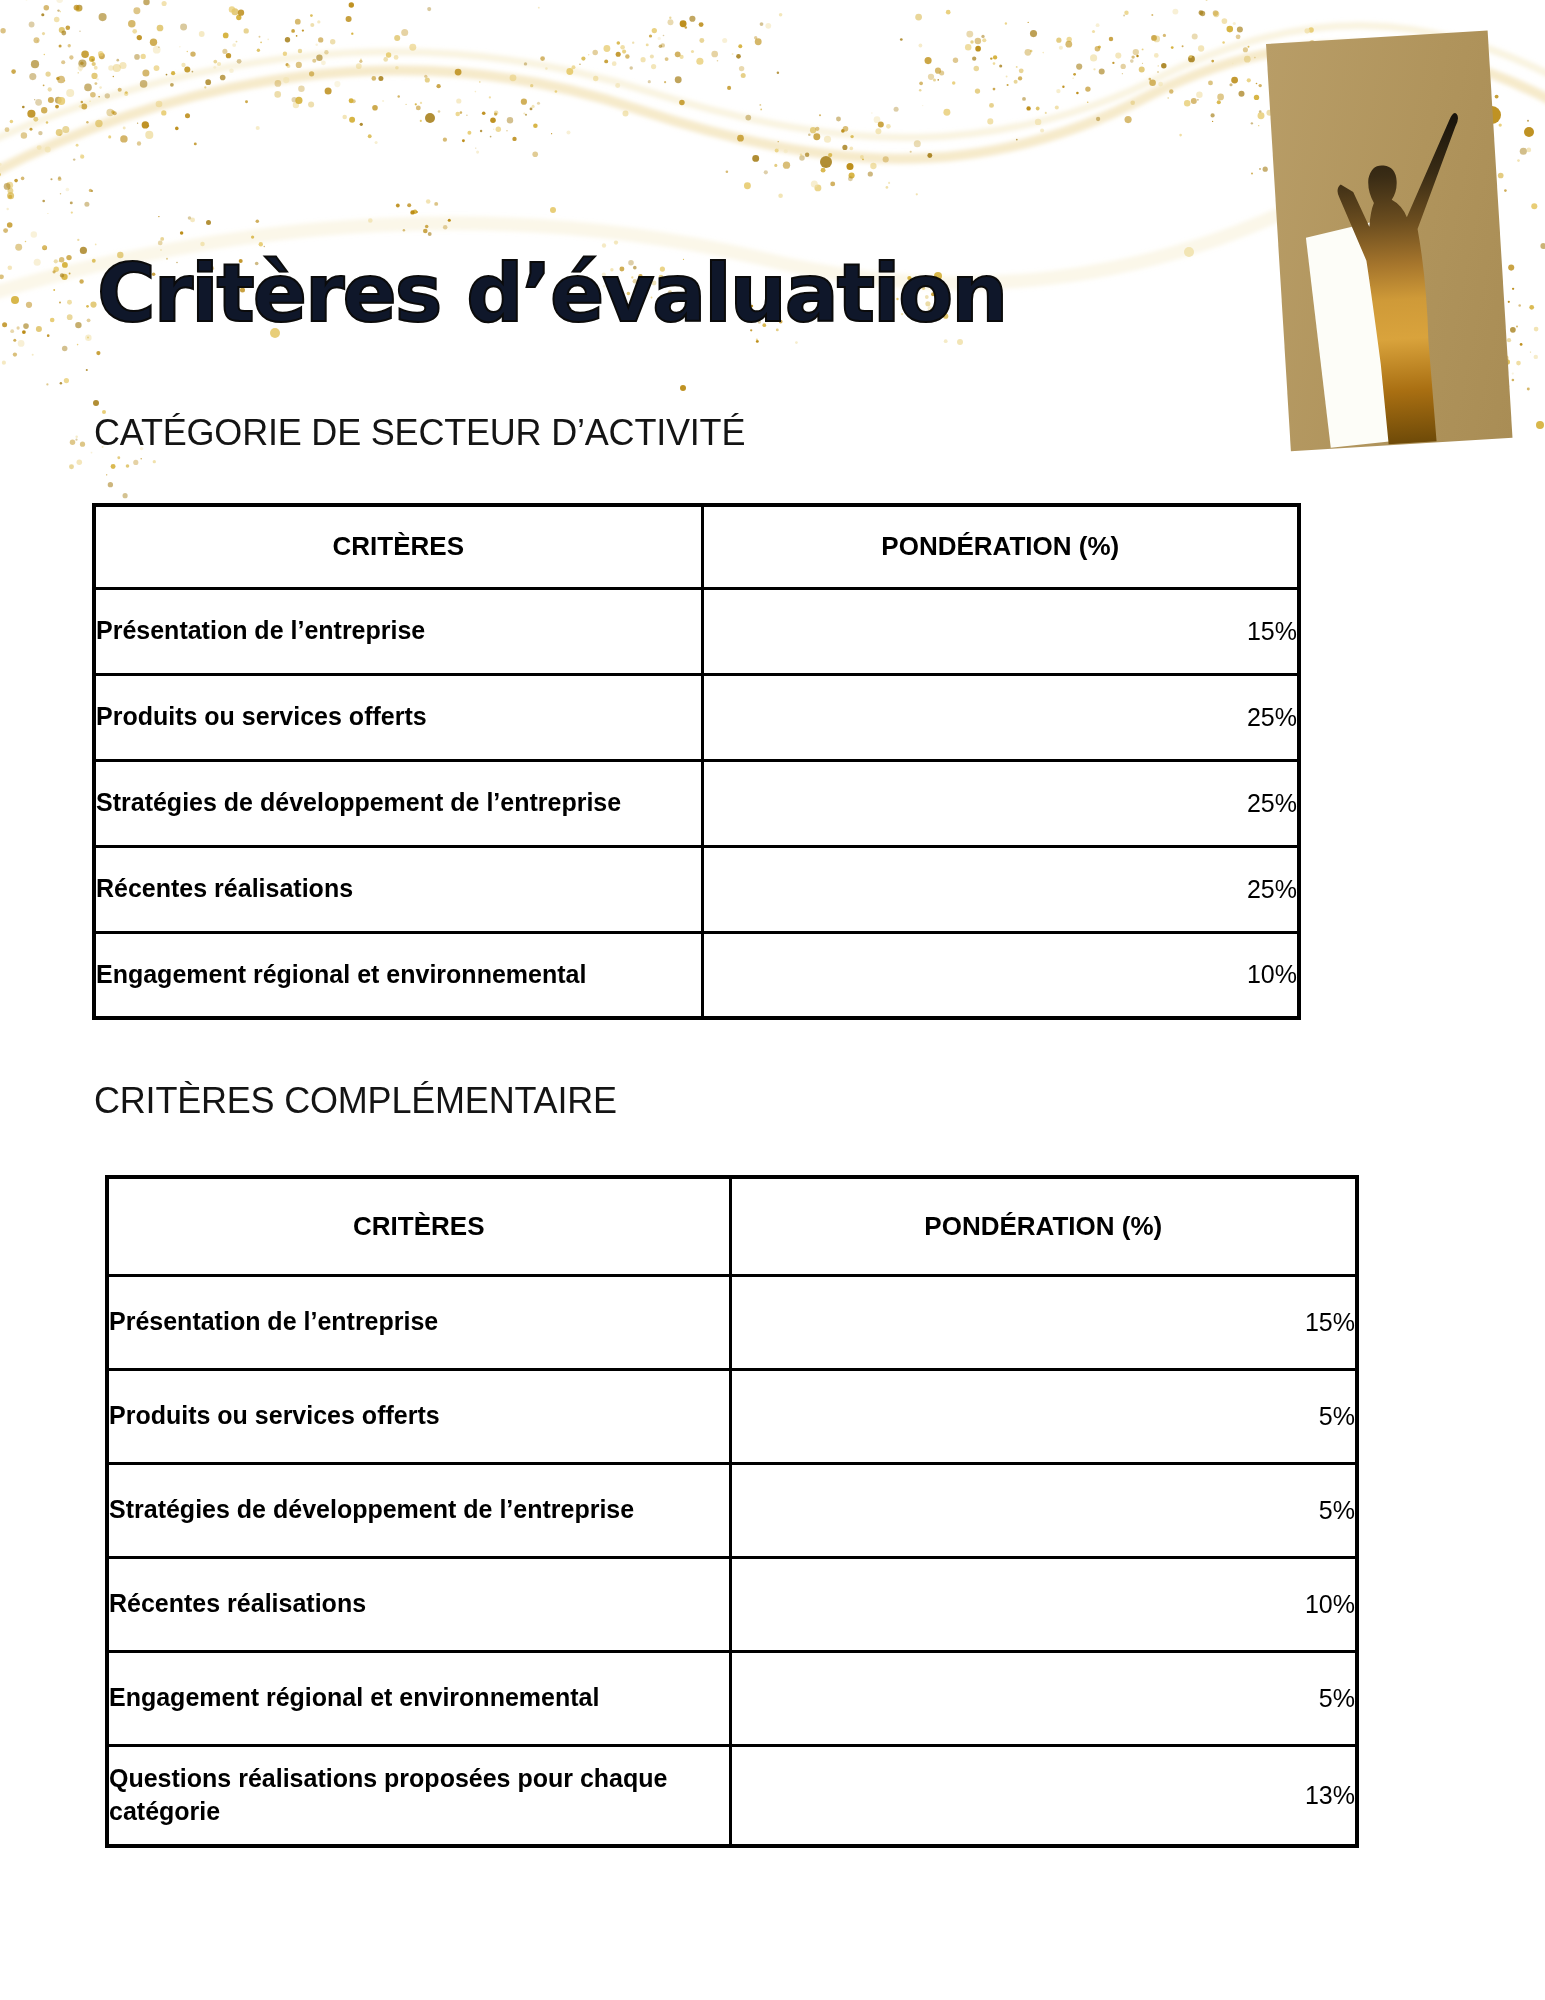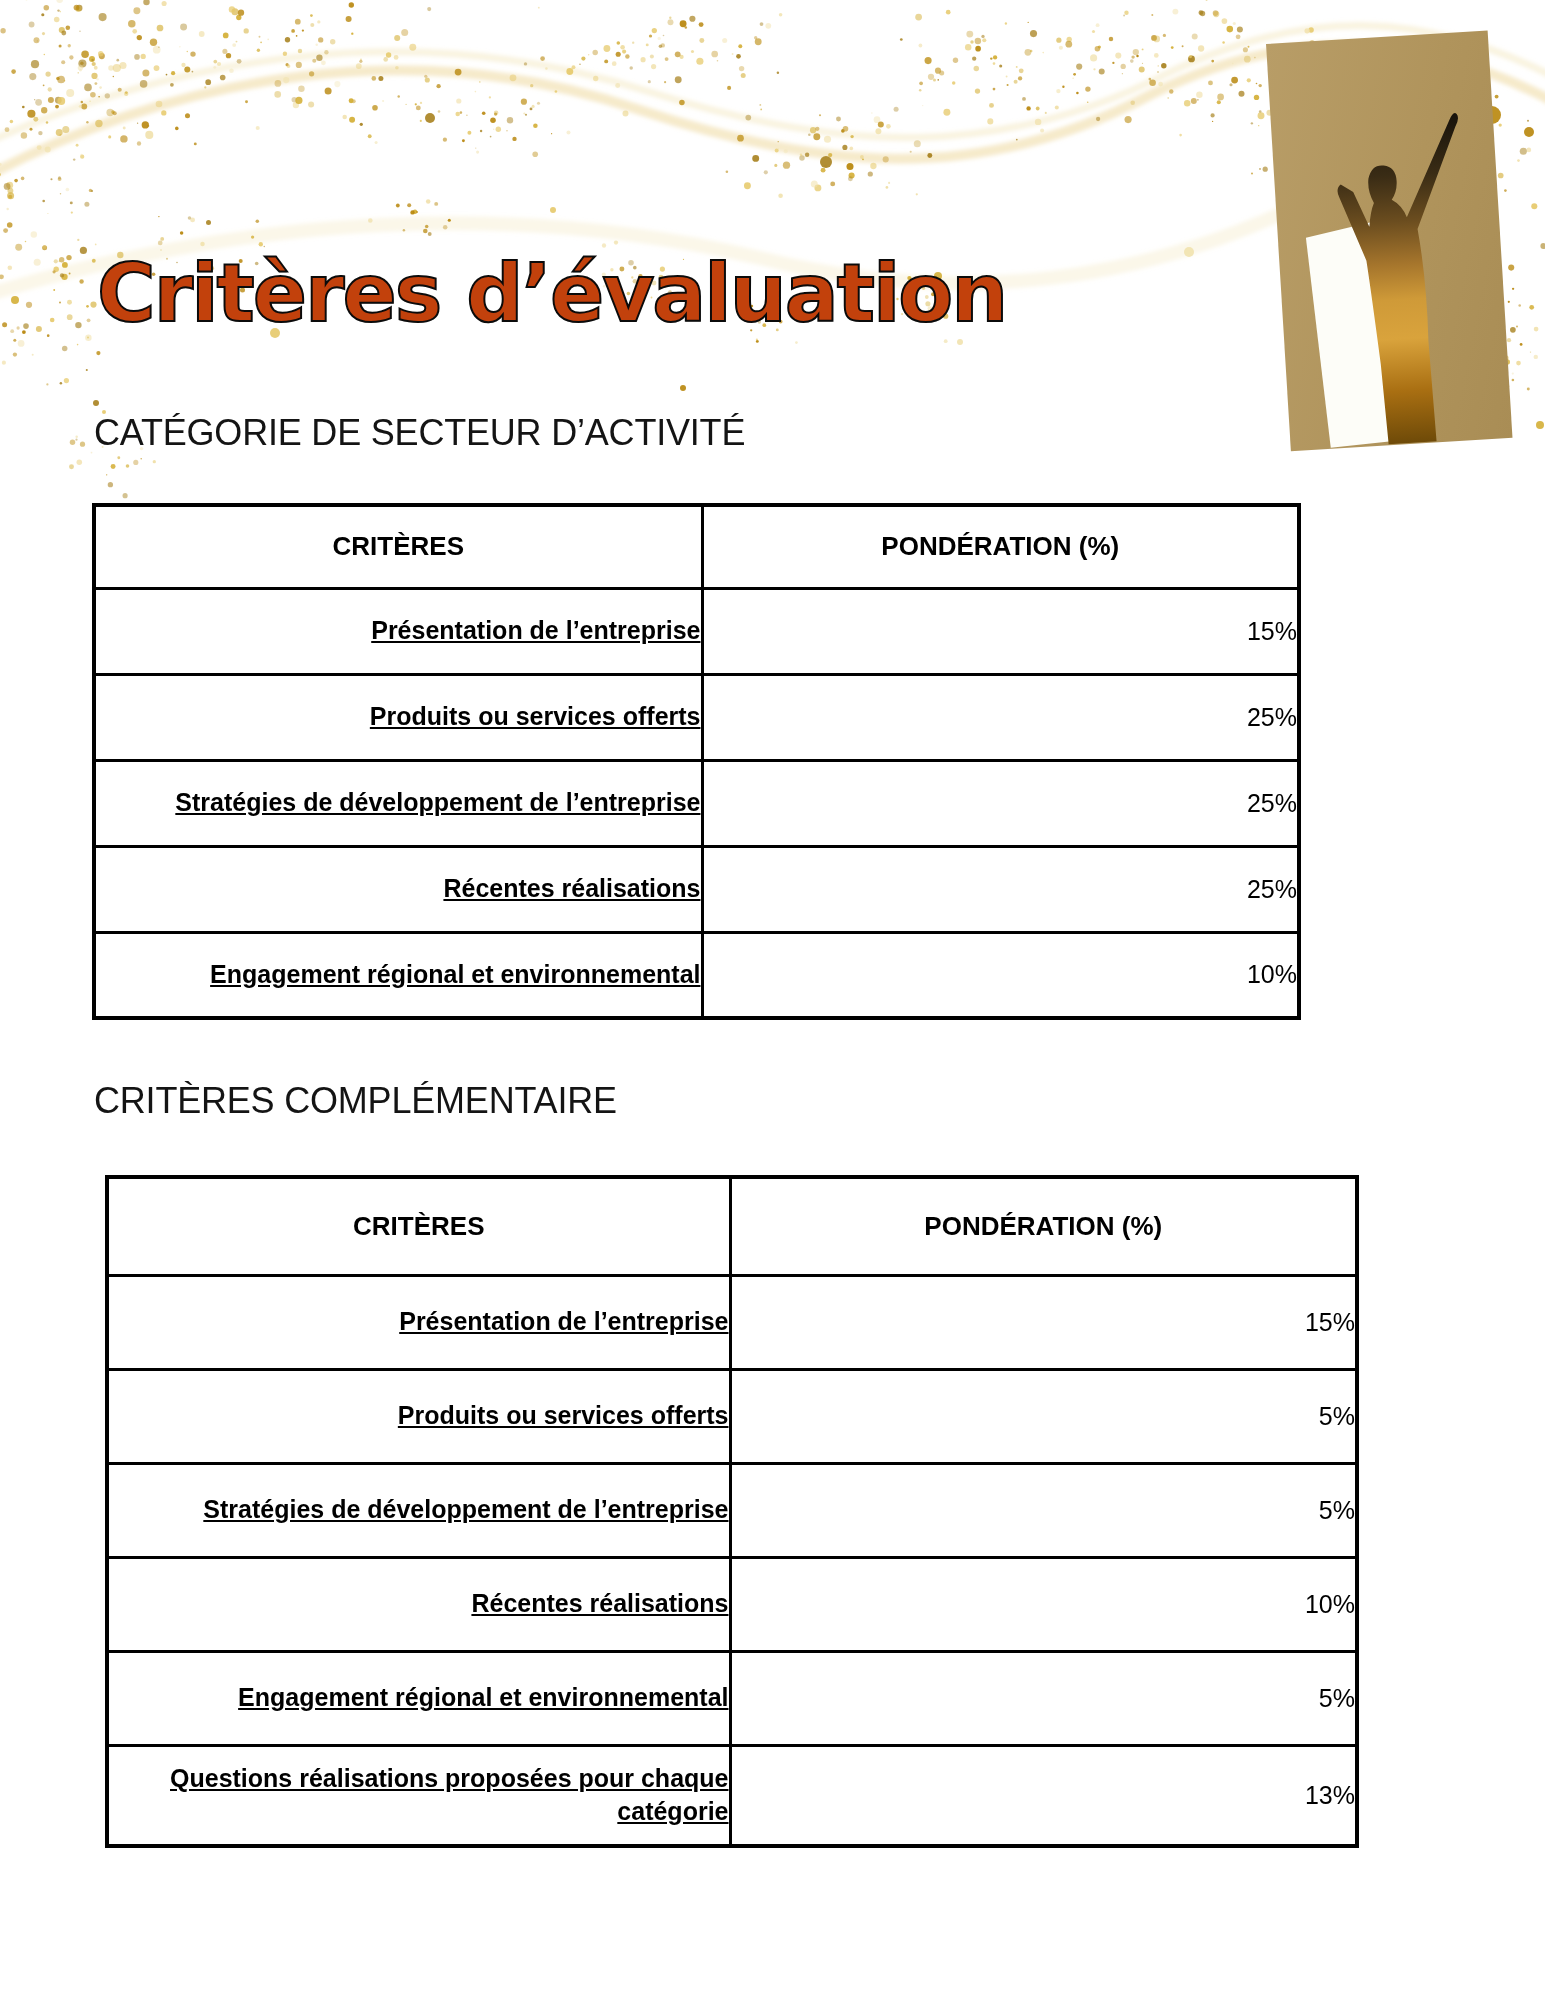--- a/index.html
+++ b/index.html
@@ -21,21 +21,21 @@
     background:linear-gradient(105deg,#b89d67 0%,#b0945c 55%,#a98d55 100%);
     overflow:hidden;
   }
   .trophy-card svg{display:block;width:100%;height:100%;}
   h1.title{
     position:absolute;left:97px;top:252px;margin:0;
     font-family:"DejaVu Sans", sans-serif;
     font-weight:700;
     font-size:80px;line-height:1.05;
     letter-spacing:-2px;
-    color:#c2410c;
+    color:#0f172a;
     -webkit-text-stroke:2px #0b0b0b;
     text-shadow:0 1px 0 rgba(0,0,0,.35);
     white-space:nowrap;
   }
   h2.section-heading{
     position:absolute;margin:8px;
     font-family:"Liberation Sans", sans-serif;
     font-weight:400;
     font-size:36px;line-height:1.2;
     letter-spacing:-0.2px;
@@ -54,22 +54,22 @@
   table.crit-table th, table.crit-table td{
     border:3px solid #000;
     vertical-align:middle;
     padding:0;
   }
   table.crit-table{border:4px solid #000;}
   table.crit-table th{
     font-weight:700;font-size:26px;text-align:center;
   }
   td.cell-label{
-    font-weight:700;font-size:25px;text-align:right;
-    padding-left:26px;padding-right:20px;line-height:1.35;text-decoration:underline;
+    font-weight:700;font-size:25px;text-align:left;
+    padding-left:26px;padding-right:20px;line-height:1.35;
   }
   td.cell-value{
     font-weight:400;font-size:25px;text-align:right;
   }
   #table-0{left:92px;top:503px;width:1205px;}
   #table-1{left:105px;top:1175px;width:1250px;}
   #table-0 col.c1{width:608px;} #table-0 col.c2{width:597px;}
   #table-1 col.c1{width:623px;} #table-1 col.c2{width:627px;}
   #table-0 thead tr{height:83px;}
   #table-0 tbody tr{height:86px;}

